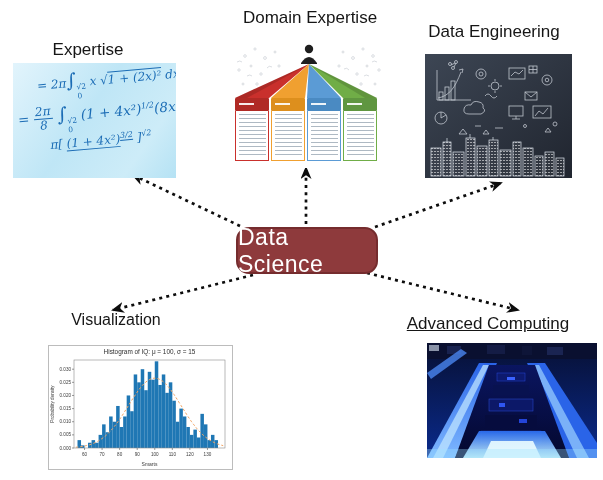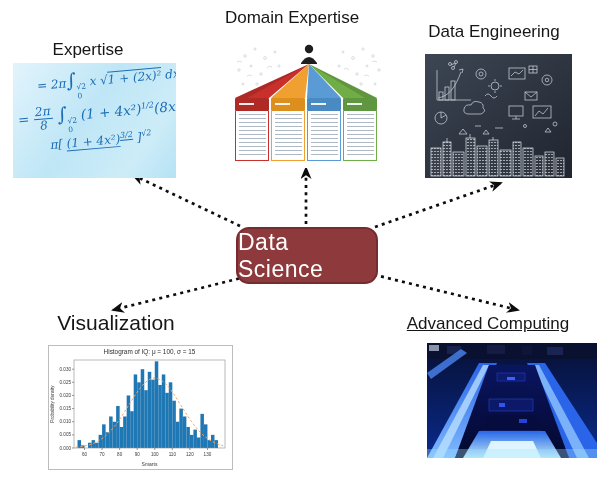--- a/index.html
+++ b/index.html
@@ -3,24 +3,24 @@
 <meta charset="utf-8">
 <style>
   html,body{margin:0;padding:0;}
   body{width:603px;height:480px;position:relative;background:#ffffff;
        font-family:"Liberation Sans",sans-serif;overflow:hidden;}
   .stage{position:absolute;left:0;top:0;width:603px;height:480px;}
 
   
   .node-label{position:absolute;transform:translateX(-50%);color:#161616;
               font-size:17px;white-space:nowrap;}
-  .lbl-viz{font-size:21px;}
-
-  
-  .center-node{position:absolute;left:236px;top:227px;width:142px;height:57px;
+  .lbl-viz{font-size:16px;}
+
+  
+  .center-node{position:absolute;left:236px;top:227px;width:142px;height:47px;
     background:#8e3a3c;border:2px solid #752c2e;border-radius:13px;
     display:flex;align-items:center;justify-content:center;
     color:#ffffff;font-size:23px;letter-spacing:.5px;box-sizing:border-box;}
 
   .panel{position:absolute;overflow:hidden;}
 
   
   #stats-panel{left:13px;top:63px;width:163px;height:115px;
     background:linear-gradient(125deg,#e2f4fc 0%,#bfe6f6 45%,#cdecf8 78%,#b5e2f4 100%);
     color:#1b6cb5;font-family:"DejaVu Serif",serif;font-style:italic;}
@@ -75,21 +75,21 @@
     <g stroke="#0d0d0d" stroke-width="2.7" stroke-dasharray="3 4.2" fill="none">
       <path d="M306,224 L306,168" marker-end="url(#ah)"></path>
       <path d="M240,226 L133,175" marker-end="url(#ah)"></path>
       <path d="M375,227 L501,183" marker-end="url(#ah)"></path>
       <path d="M253,275 L113,310" marker-end="url(#ah)"></path>
       <path d="M367,273 L518,310" marker-end="url(#ah)"></path>
     </g>
   </svg>
 
   <div class="node-label" style="left:88px;top:40px;">Expertise</div>
-  <div class="node-label" style="left:292px;top:8px;">Domain Expertise</div>
+  <div class="node-label" style="left:310px;top:8px;">Domain Expertise</div>
   <div class="node-label" style="left:494px;top:22px;text-align:center;">Data Engineering</div>
   <div class="node-label lbl-viz" style="left:116px;top:311px;">Visualization</div>
   <div class="node-label" style="left:488px;top:314px;text-decoration:underline;">Advanced Computing</div>
 
   <div class="center-node">
     <span>Data Science</span>
   </div>
 
   <div class="panel" id="stats-panel">
     <div class="math-rot">

